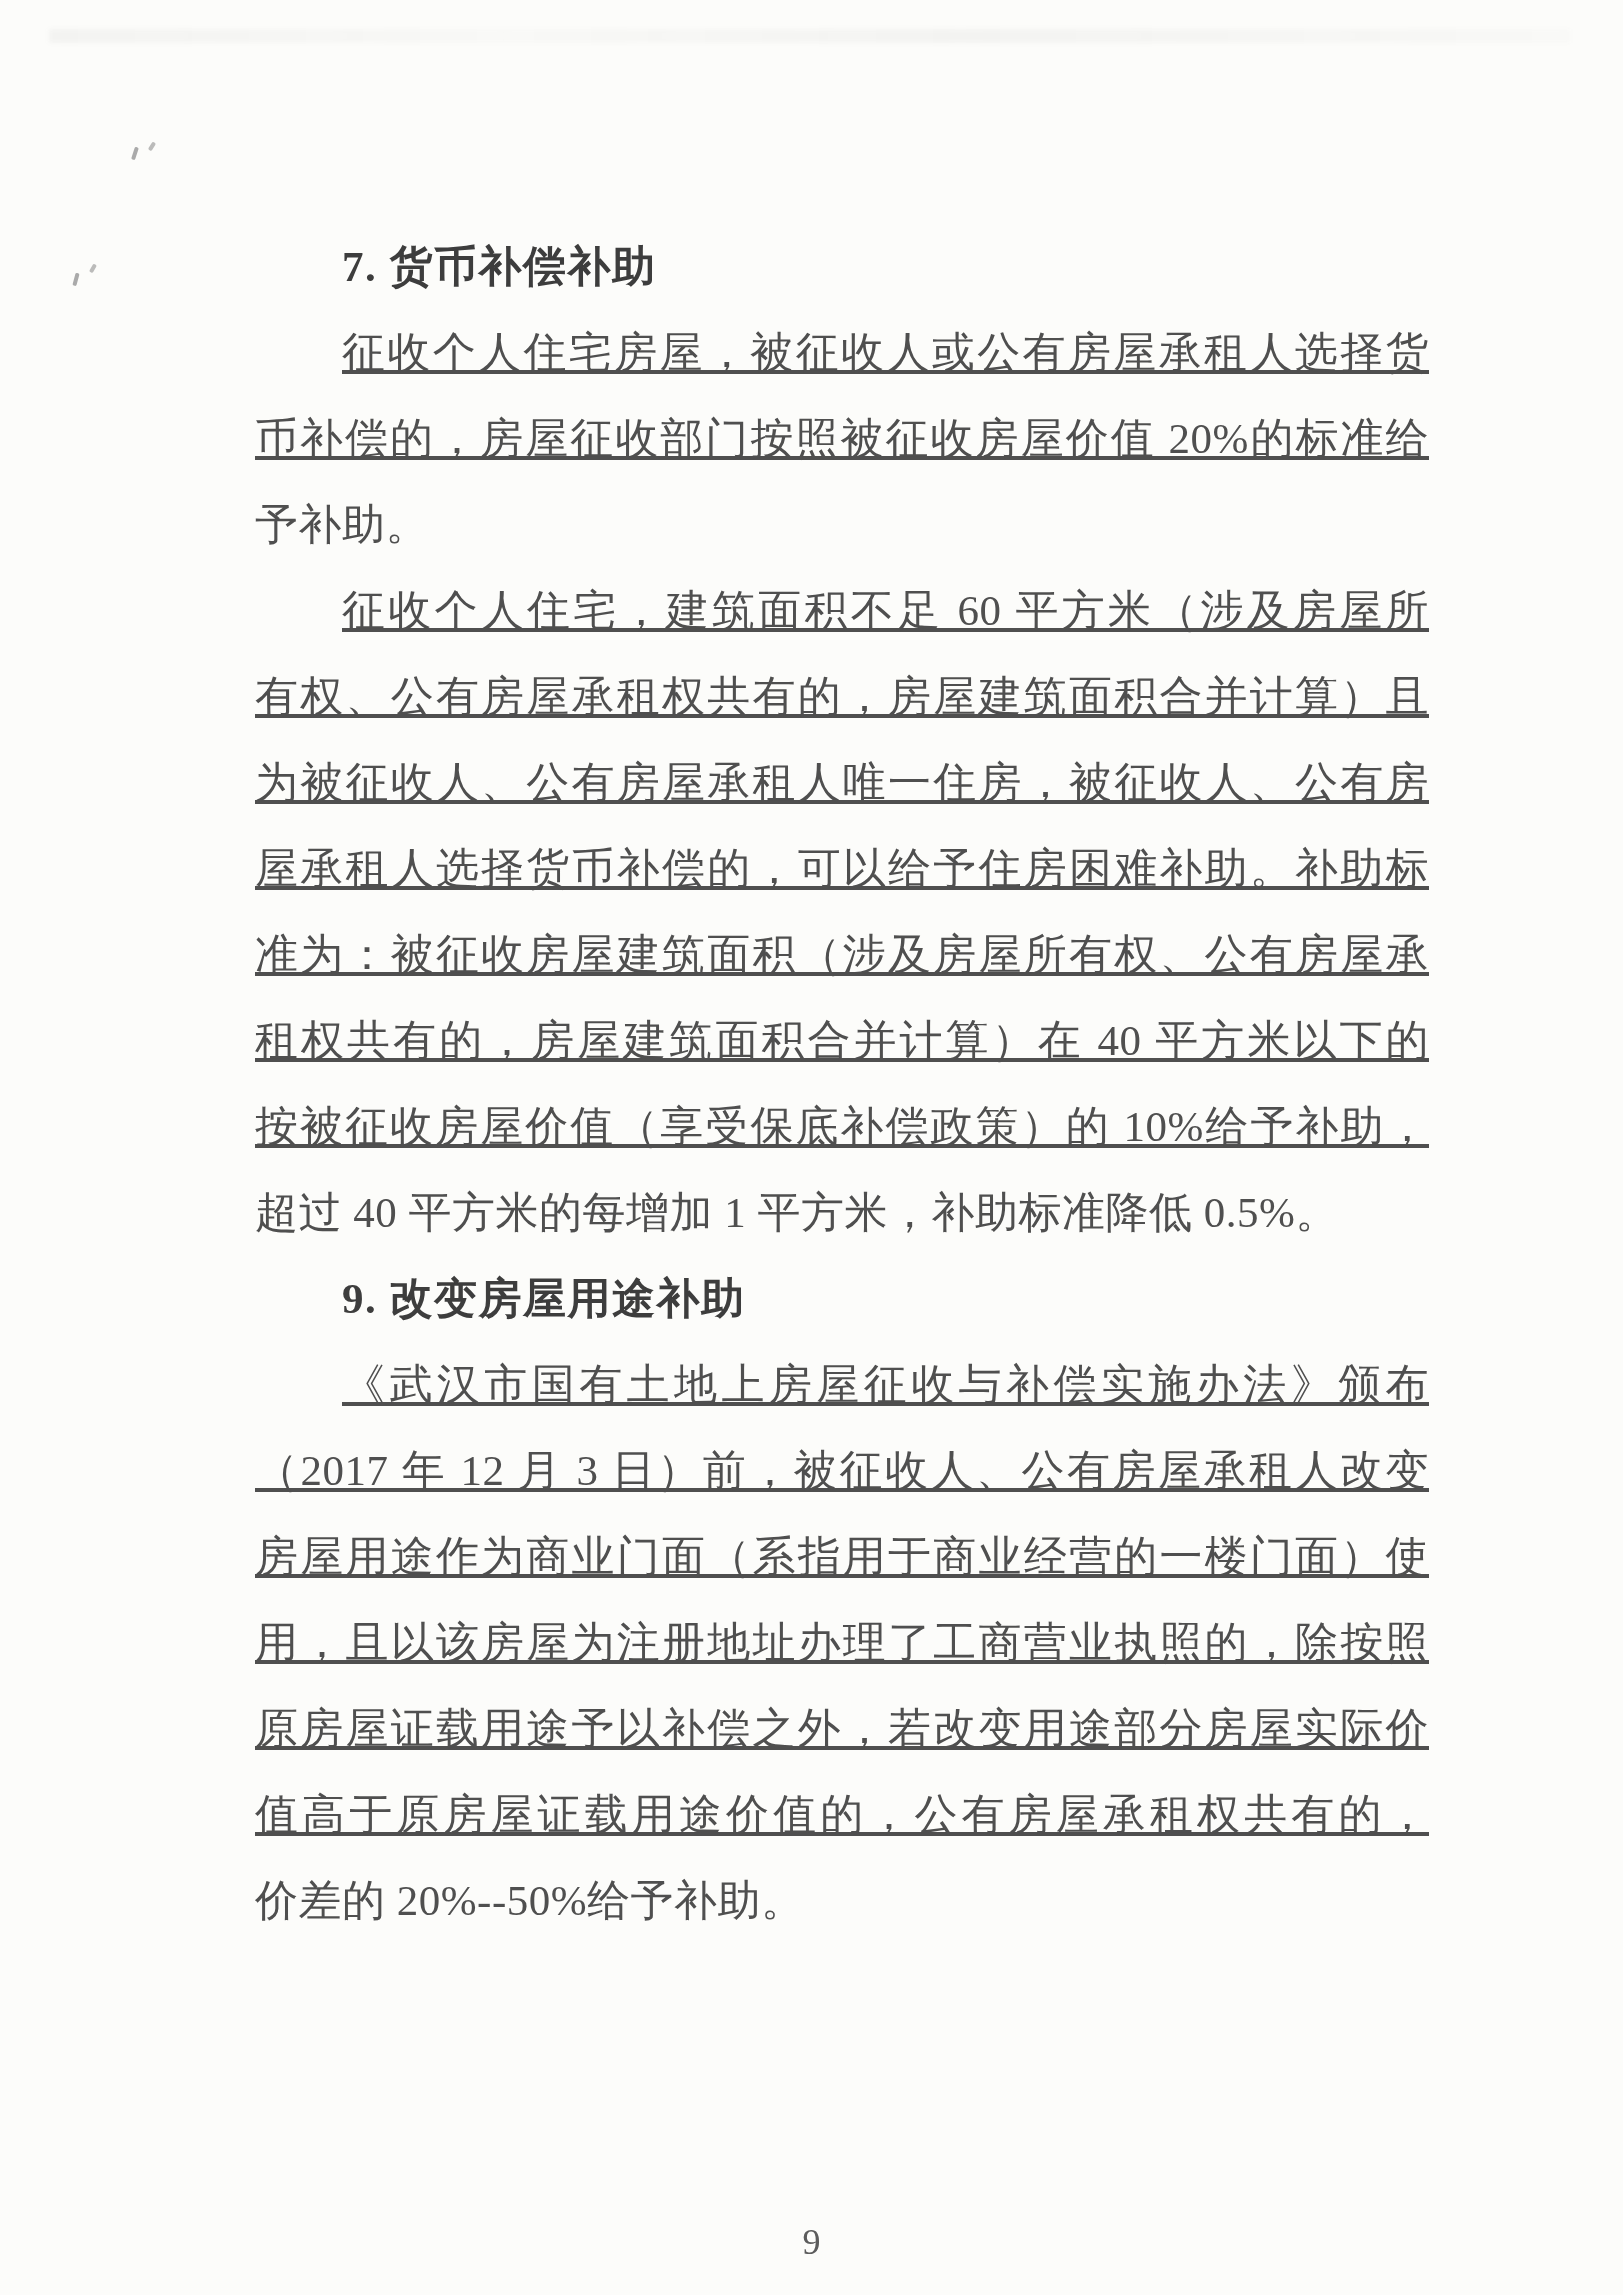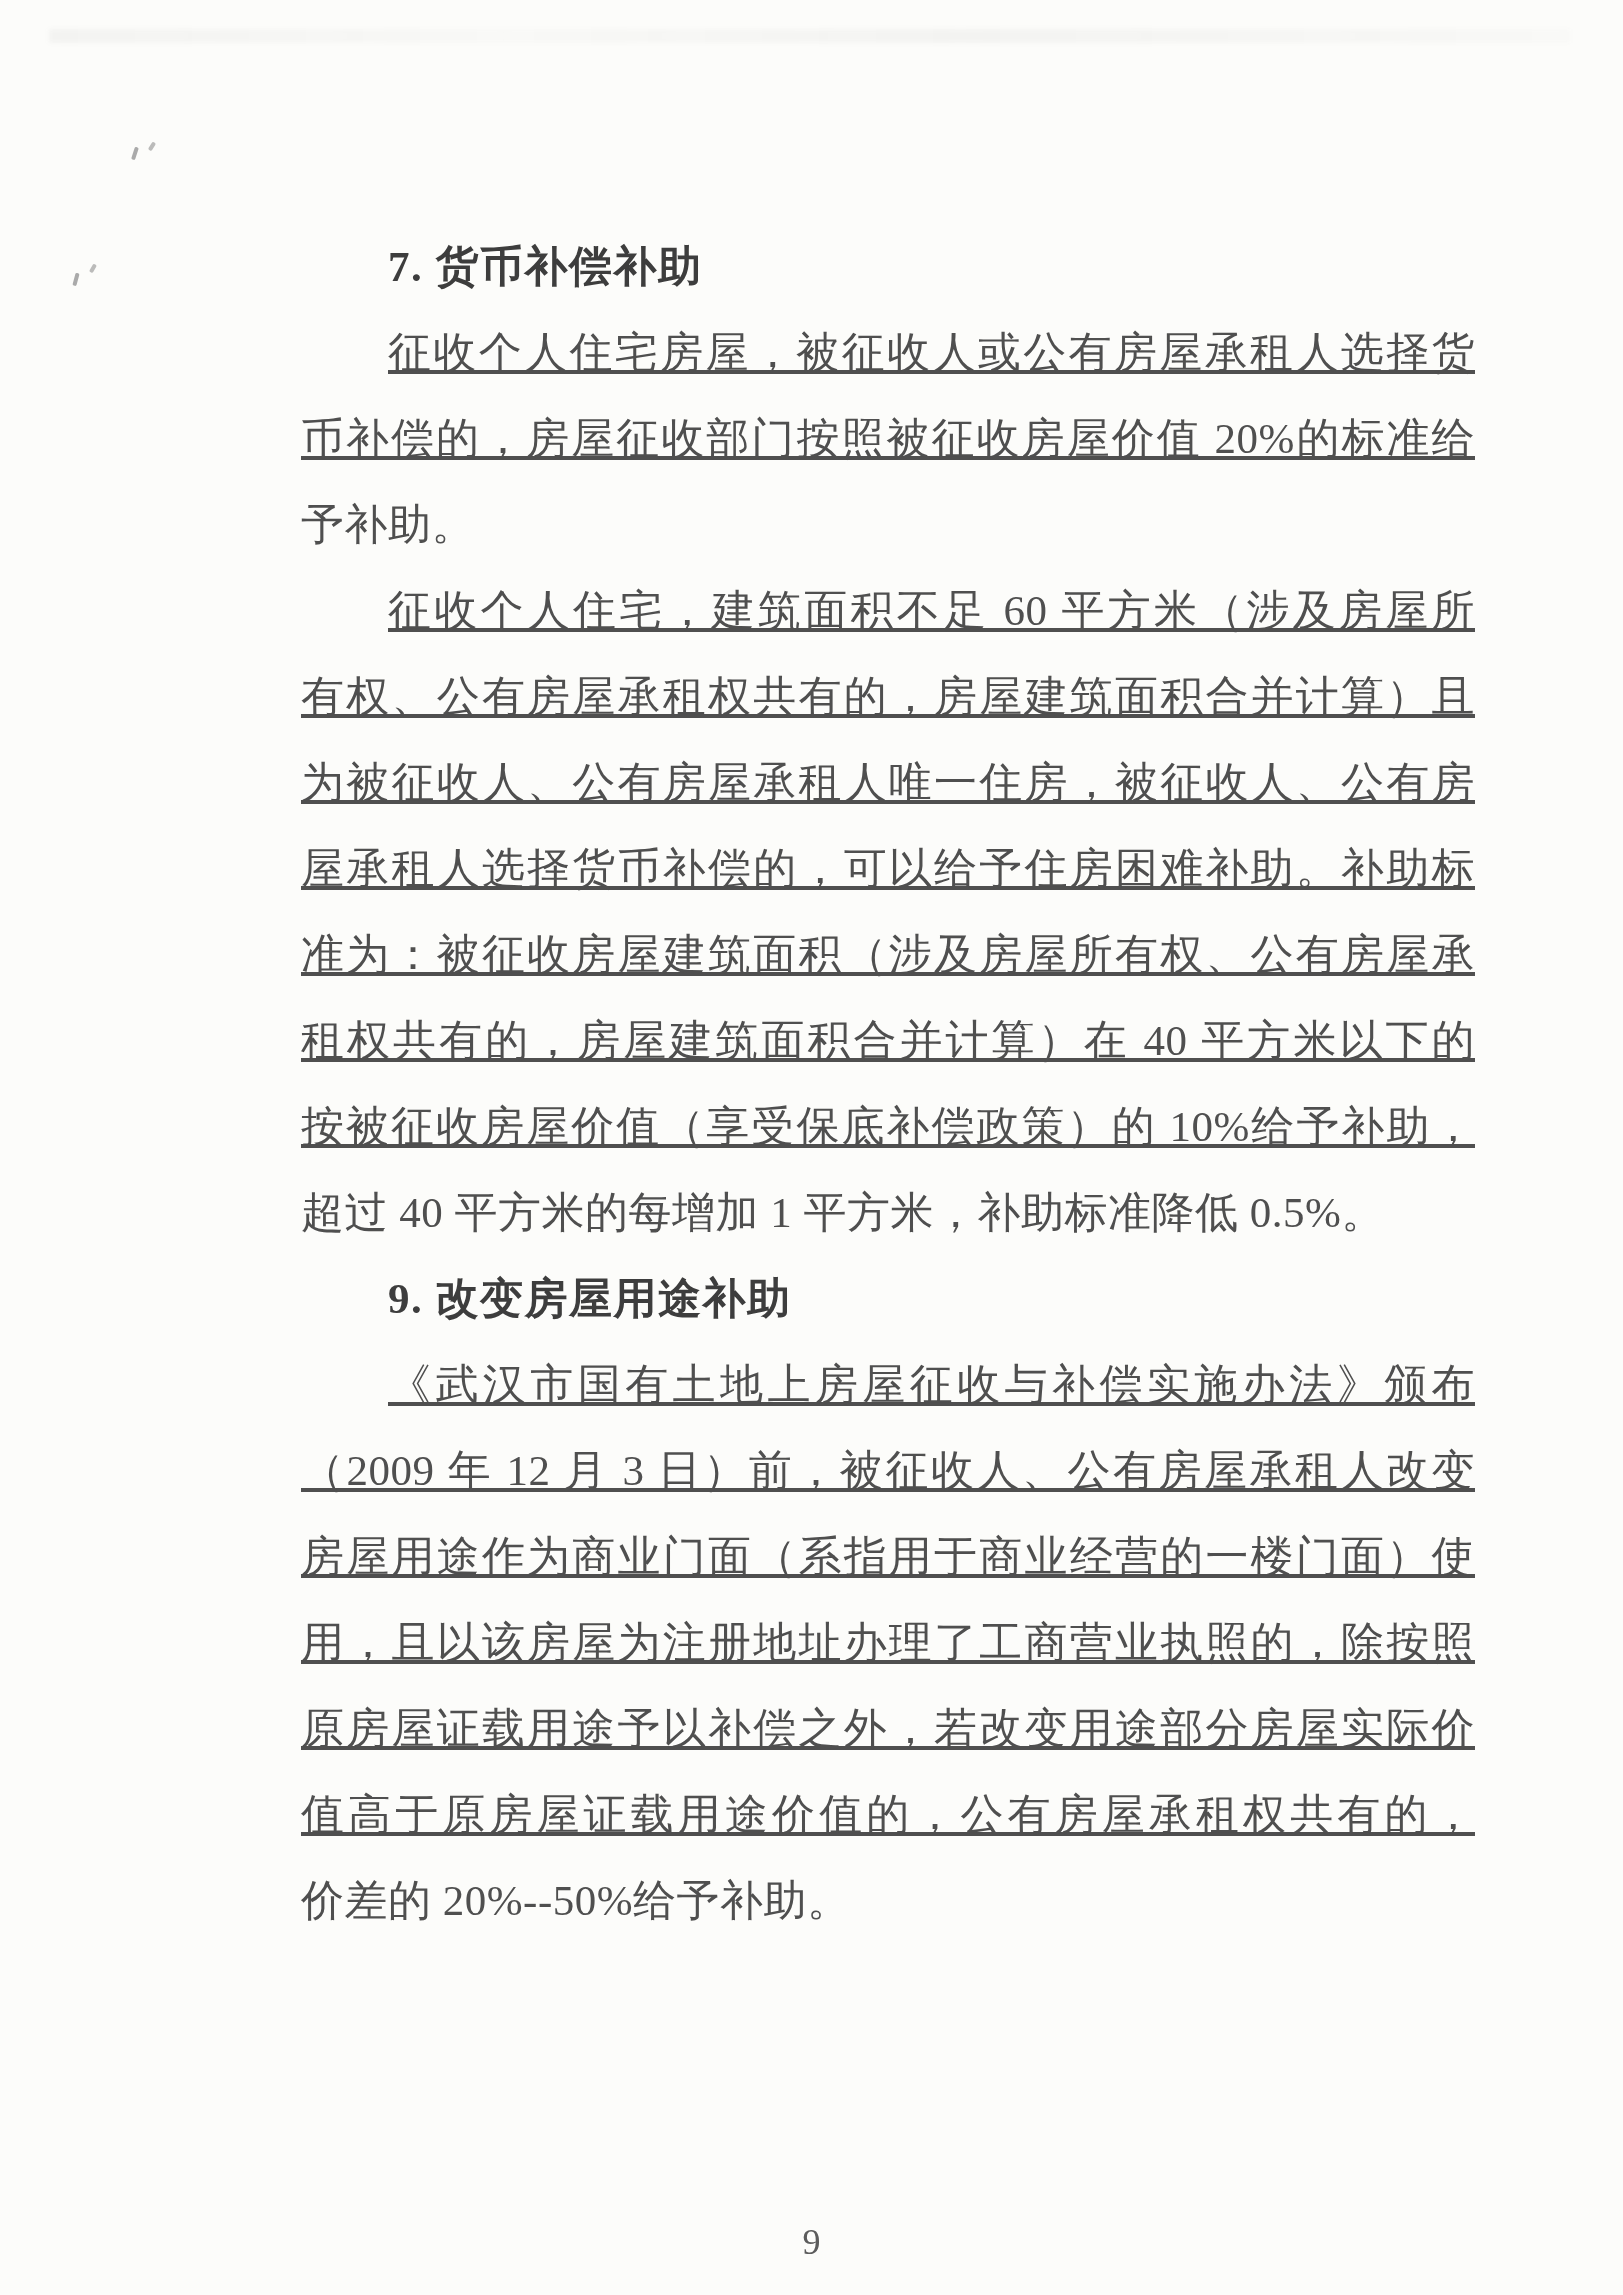--- a/index.html
+++ b/index.html
@@ -21,21 +21,21 @@
   .speck{
     position:absolute;width:4.4px;height:12.8px;background:#8f8f8f;
     border-radius:1.5px;opacity:.75;
   }
   .speck.s1{left:133px;top:147px;transform:rotate(18deg);}
   .speck.s2{left:150px;top:142px;transform:rotate(32deg);height:8.8px;opacity:.6;}
   .speck.s3{left:74px;top:273px;transform:rotate(15deg);}
   .speck.s4{left:91px;top:264px;transform:rotate(30deg);height:8.8px;opacity:.6;}
 
   .textblock{
-    position:absolute;left:255px;top:224px;width:1174px;margin-left:46px;
+    position:absolute;left:255px;top:224px;width:1174px;
   }
   .line{
     margin:0;padding:0;
     height:86px;line-height:86px;
     font-size:43px;
     color:#4f4f4f;
     font-weight:400;
     text-align:left;
     letter-spacing:0.5px;
   }
@@ -76,21 +76,21 @@
       <p class="line just">屋承租人选择货币补偿的，可以给予住房困难补助。补助标</p>
       <p class="line just">准为：被征收房屋建筑面积（涉及房屋所有权、公有房屋承</p>
       <p class="line just">租权共有的，房屋建筑面积合并计算）在 40 平方米以下的</p>
       <p class="line just">按被征收房屋价值（享受保底补偿政策）的 10%给予补助，</p>
       <p class="line">超过 40 平方米的每增加 1 平方米，补助标准降低 0.5%。</p>
     </section>
 
     <section>
       <h2 class="line heading indent">9. 改变房屋用途补助</h2>
       <p class="line indent just">《武汉市国有土地上房屋征收与补偿实施办法》颁布</p>
-      <p class="line just">（2009 年 12 月 3 日）前，被征收人、公有房屋承租人改变</p>
+      <p class="line just">（2017 年 12 月 3 日）前，被征收人、公有房屋承租人改变</p>
       <p class="line just">房屋用途作为商业门面（系指用于商业经营的一楼门面）使</p>
       <p class="line just">用，且以该房屋为注册地址办理了工商营业执照的，除按照</p>
       <p class="line just">原房屋证载用途予以补偿之外，若改变用途部分房屋实际价</p>
       <p class="line just">值高于原房屋证载用途价值的，公有房屋承租权共有的，</p>
       <p class="line">价差的 20%--50%给予补助。</p>
     </section>
 
 
   </main>
 

